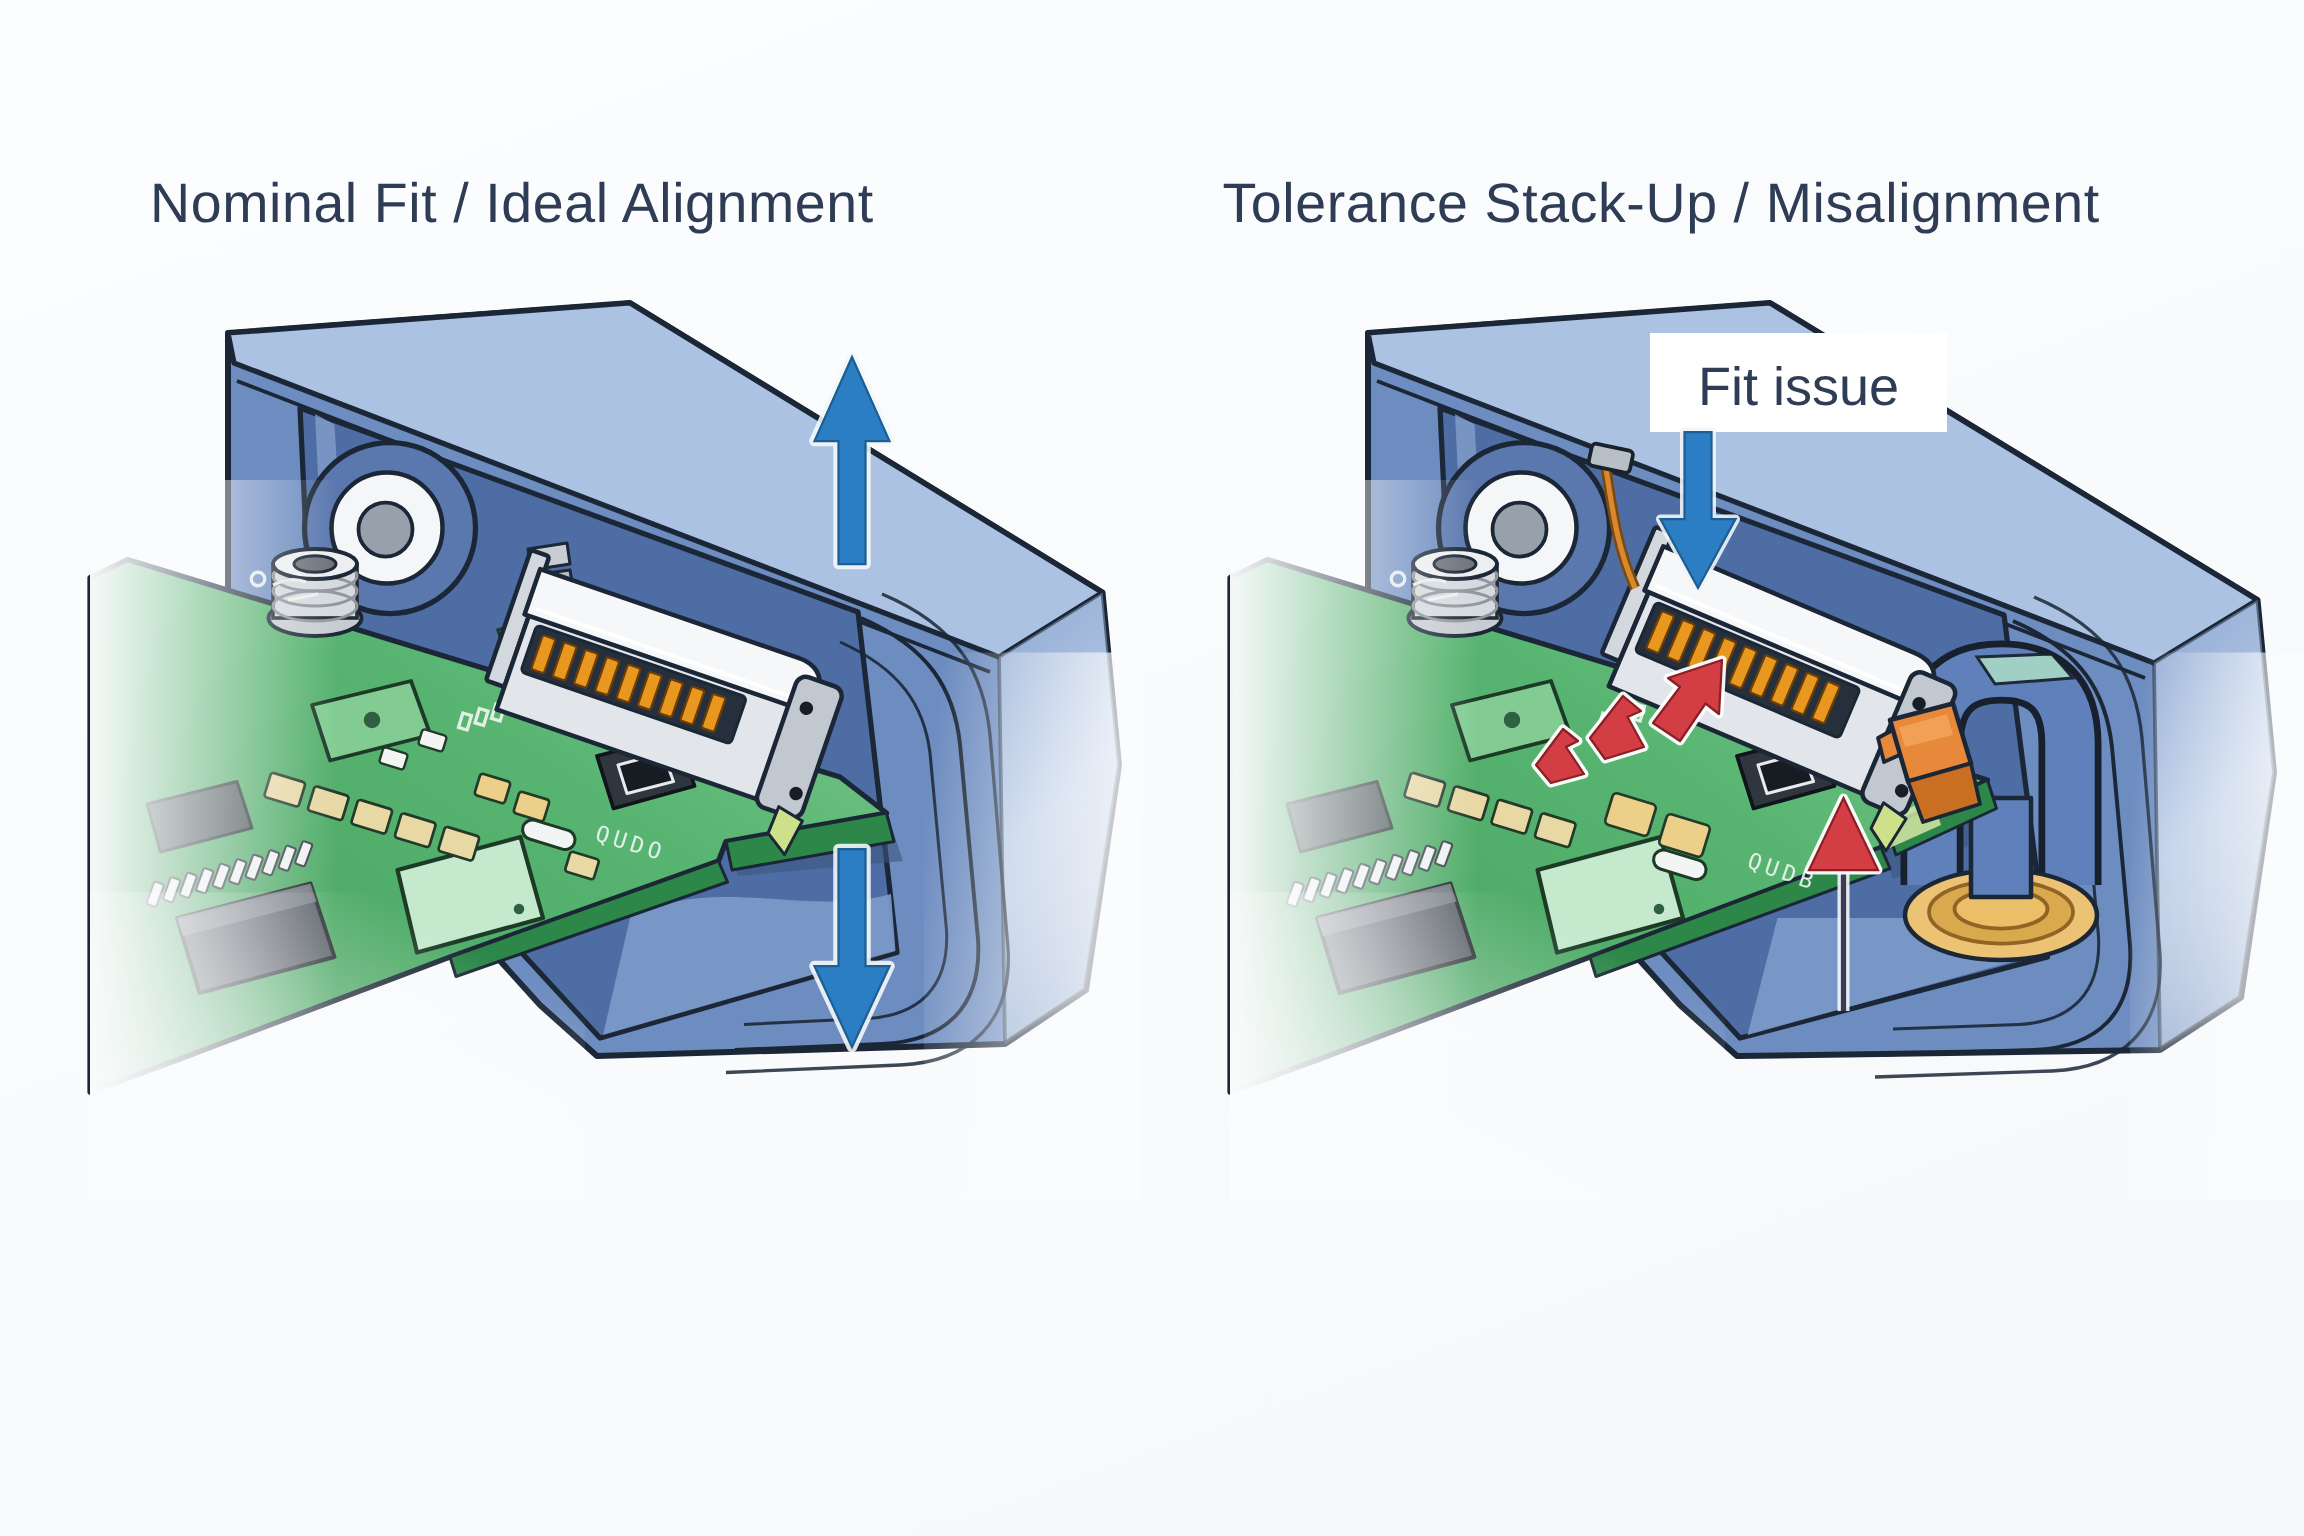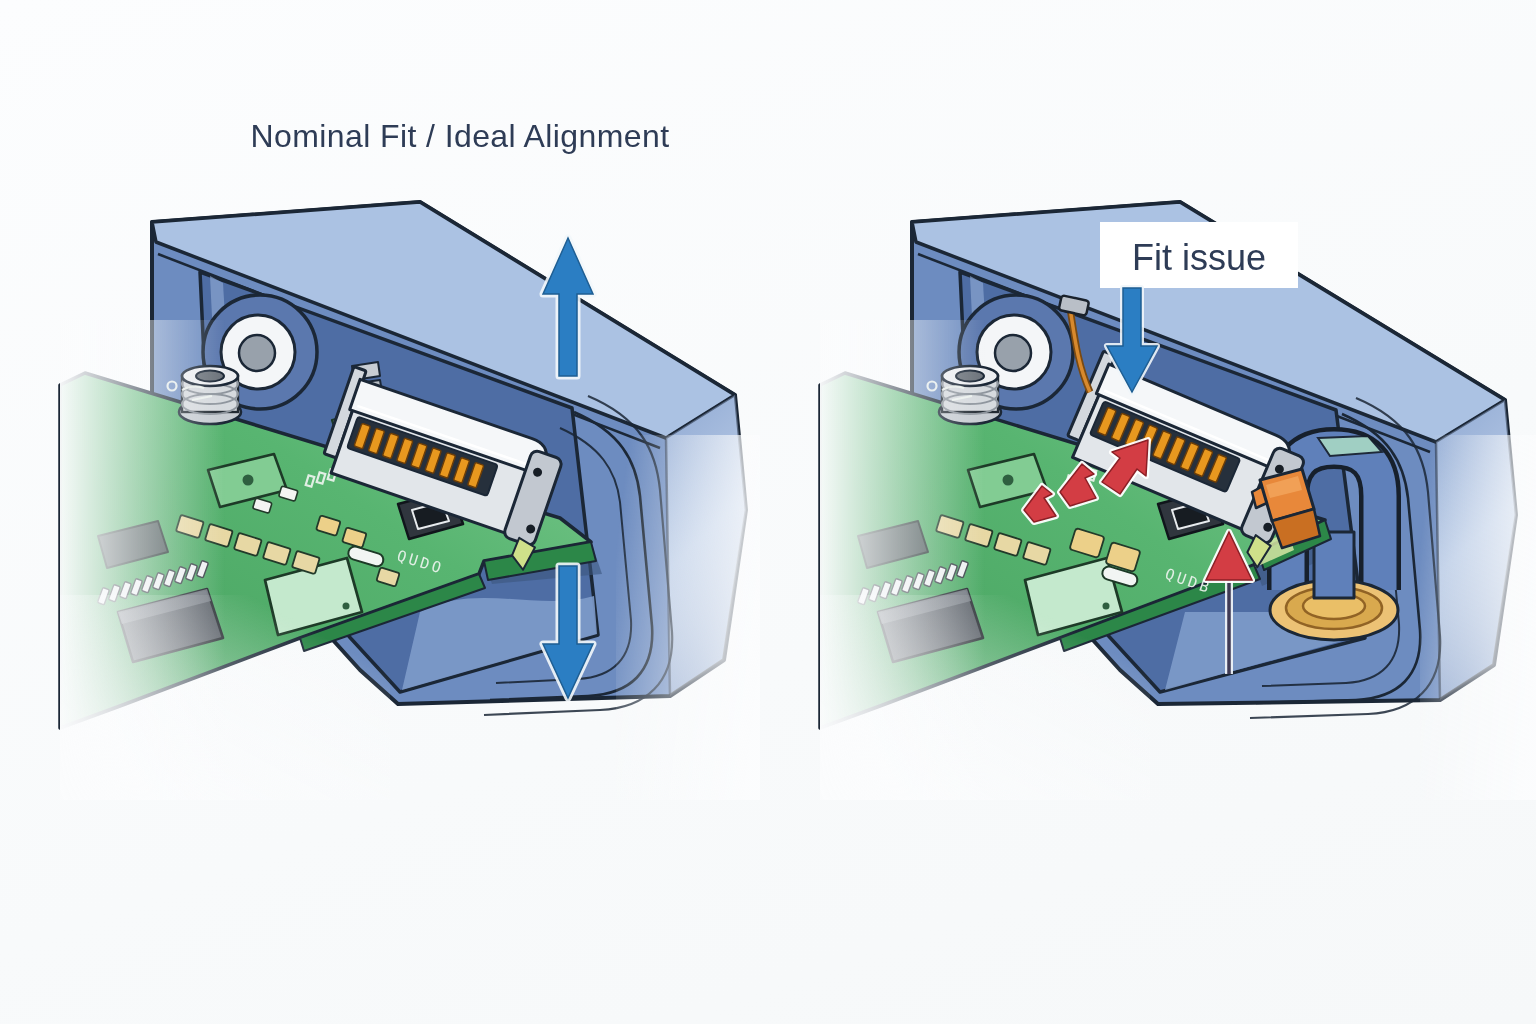--- a/index.html
+++ b/index.html
@@ -1,37 +1,38 @@
 <!DOCTYPE html>
 <html style="--title-color: #2e3c56; --enclosure-blue: #6d8cc0; --enclosure-top: #abc2e3; --recess-blue: #4e6da4; --pcb-edge: #2c8748; --connector-silver: #e2e6ea; --pin-orange: #e8981f; --arrow-blue: #2b7ec3; --alert-red: #d33d44; --clamp-orange: #e8883a;"><head>
 <meta charset="utf-8">
 <style>
   html,body{margin:0;padding:0;}
   body{font-family:"Liberation Sans", sans-serif; background:#f7f9fa;}
   #stage{position:relative;width:1536px;height:1024px;overflow:hidden;
          background:linear-gradient(160deg,#fcfdfe 0%,#f8fafb 60%,#f6f8f9 100%);}
-  .panel-title{position:absolute;top:110px;height:52px;text-align:center;
-               font-size:32px;line-height:52px;color:var(--title-color,#2e3c56);
+  .panel-title{position:absolute;top:110px;height:52px;
+               font-size:37px;line-height:52px;color:var(--title-color,#2e3c56);
                letter-spacing:.4px;white-space:nowrap;}
   .panel-title .t2{font-weight:500;}
   .illu{position:absolute;display:block;}
   svg{overflow:visible;}
   .ol{stroke:#1b2736;stroke-linejoin:round;stroke-linecap:round;}
   .callout-text{font-size:36px;fill:var(--title-color,#2e3c56);
                 font-family:"Liberation Sans",sans-serif;}
   .silk{font-size:15px;letter-spacing:3px;fill:#eef4ef;opacity:.92;
         font-family:"DejaVu Sans Mono",monospace;}
 </style>
 </head>
 <body>
 
 <div id="stage">
 
   <div class="panel-title" style="left:100px;width:720px;"><span>Nominal Fit / </span><span class="t2">Ideal Alignment</span></div>
 
+  <div class="panel-title" style="left:815px;width:720px;">Tolerance Stack-Up / Misalignment</div>
 
   <svg class="illu" style="left:60px;top:180px;" width="700" height="620" viewBox="0 0 700 620">
     <defs>
       <linearGradient id="LgradRight" x1="0" y1="0" x2="0.25" y2="1">
         <stop offset="0" stop-color="#8fa9d3"></stop>
           <stop offset="0.55" stop-color="#b9cbe6"></stop>
         <stop offset="1" stop-color="#f3f7fb" stop-opacity="0.2"></stop>
       </linearGradient>
       <linearGradient id="LgradPCB" x1="0" y1="1" x2="1" y2="0">
         <stop offset="0" stop-color="#46a05e"></stop>

